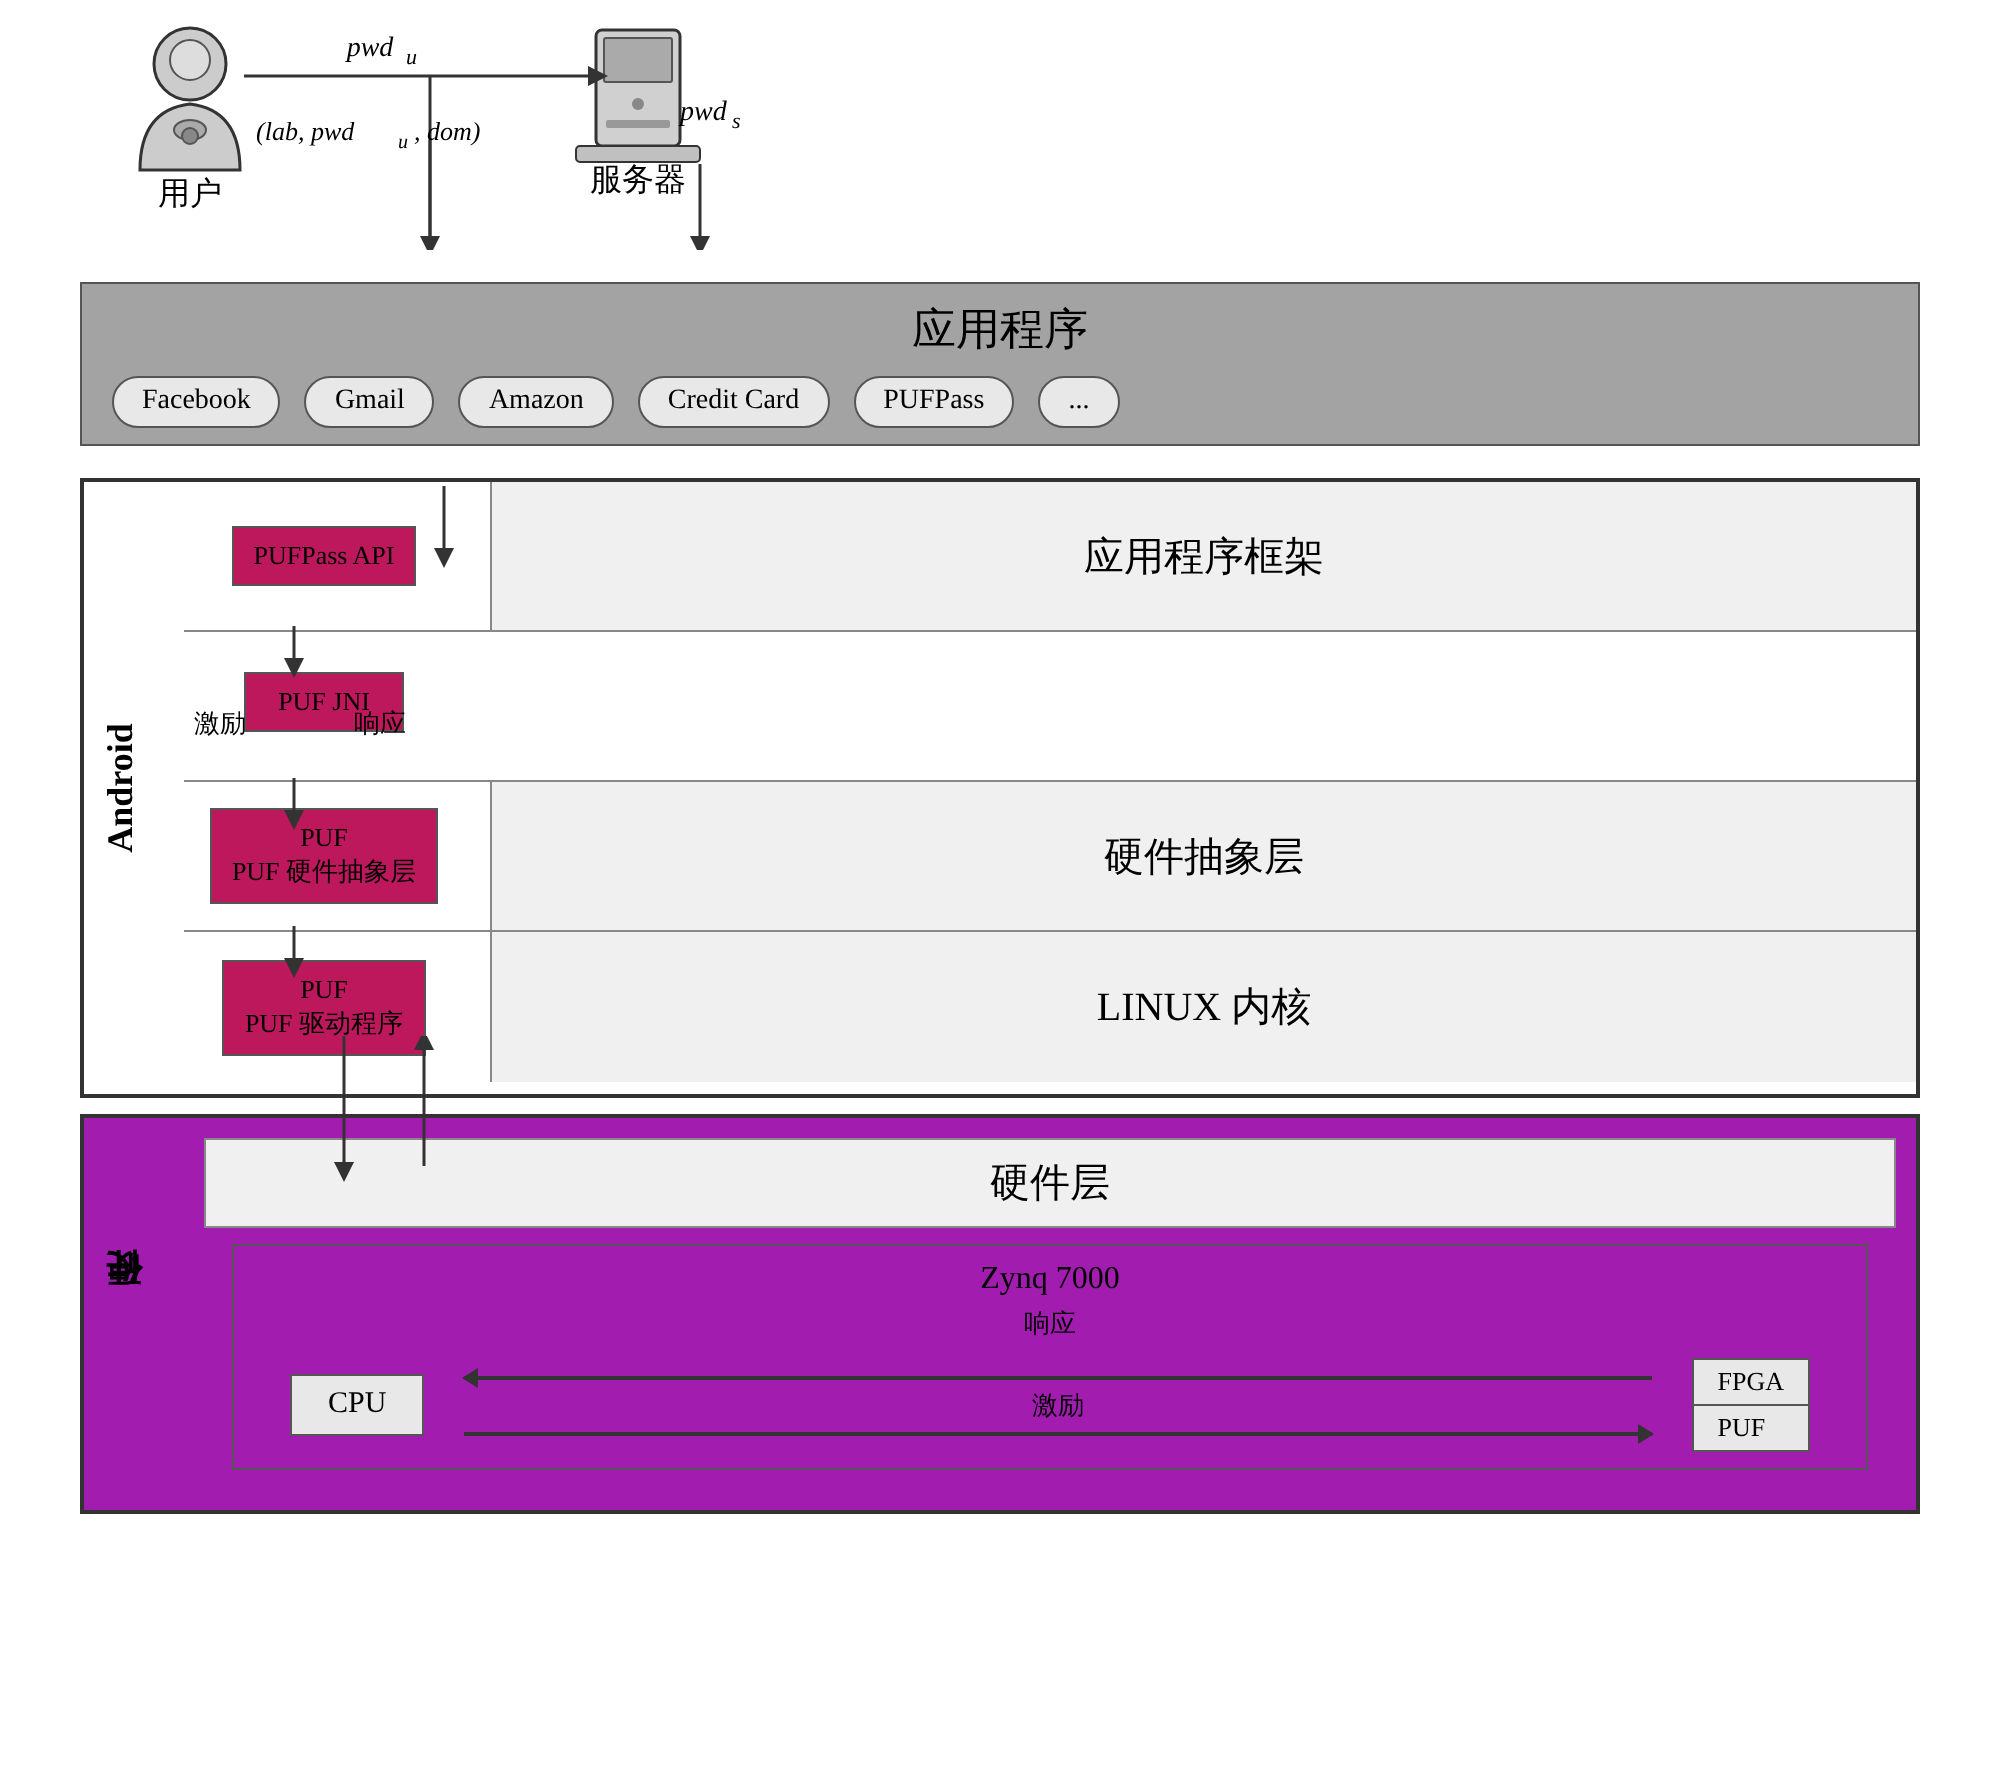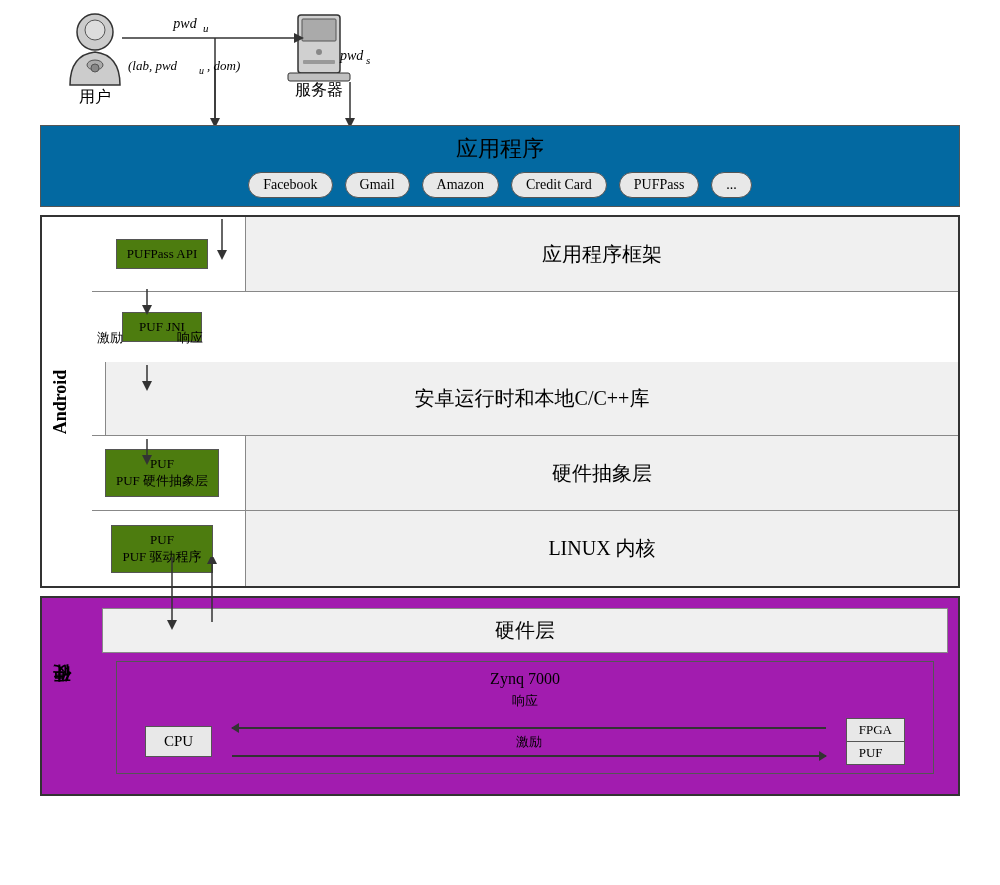--- a/index.html
+++ b/index.html
@@ -14,36 +14,35 @@
 
     .diagram-container {
       width: 960px;
       margin: 0 auto;
       padding: 10px 0;
       position: relative;
     }
 
     
     .app-layer {
-      background: #0369a1;
-      border: 1.5px solid #555;
-      margin: 0 20px;
+      background: #a3a3a3;
+      border: 1.5px solid #555;
+      margin: 16px 20px;
       padding: 8px 15px;
     }
 
     .app-layer-title {
       text-align: center;
       font-size: 22px;
       margin-bottom: 8px;
     }
 
     .app-buttons {
       display: flex;
       gap: 12px;
-      justify-content: center;
       flex-wrap: wrap;
     }
 
     .app-btn {
       border: 1.5px solid #555;
       border-radius: 14px;
       padding: 4px 14px;
       background: #e8e8e8;
       font-size: 14px;
       font-family: 'Times New Roman', Times, serif;
@@ -91,21 +90,21 @@
       font-size: 20px;
       padding: 23px;
       background: #f0f0f0;
       border-left: 1.5px solid #888;
       margin-left: 13px;
     }
 
     
     .puf-box {
       border: 1.5px solid #555;
-      background: #4d7c0f;
+      background: #be185d;
       padding: 6px 10px;
       font-size: 13px;
       text-align: center;
       min-width: 80px;
     }
 
     
     .hardware-section {
       border: 2px solid #333;
       margin: 8px 20px;
@@ -273,21 +272,20 @@
         <div class="layer-left">
           <div class="puf-box">PUFPass API</div>
         </div>
         <div class="layer-right">应用程序框架</div>
       </div>
 
       <div class="layer-row" style="min-height:75px;flex-direction:column;">
         <div class="layer-left">
           <div class="puf-box">PUF JNI</div>
         </div>
-        <div class="layer-right">安卓运行时和本地C/C++库</div>
       </div>
 
       <div class="layer-row" style="min-height:75px;">
         <div class="layer-left">
           <div class="puf-box">PUF<br><span>PUF
 硬件抽象层</span></div>
         </div>
         <div class="layer-right">硬件抽象层</div>
       </div>
 

